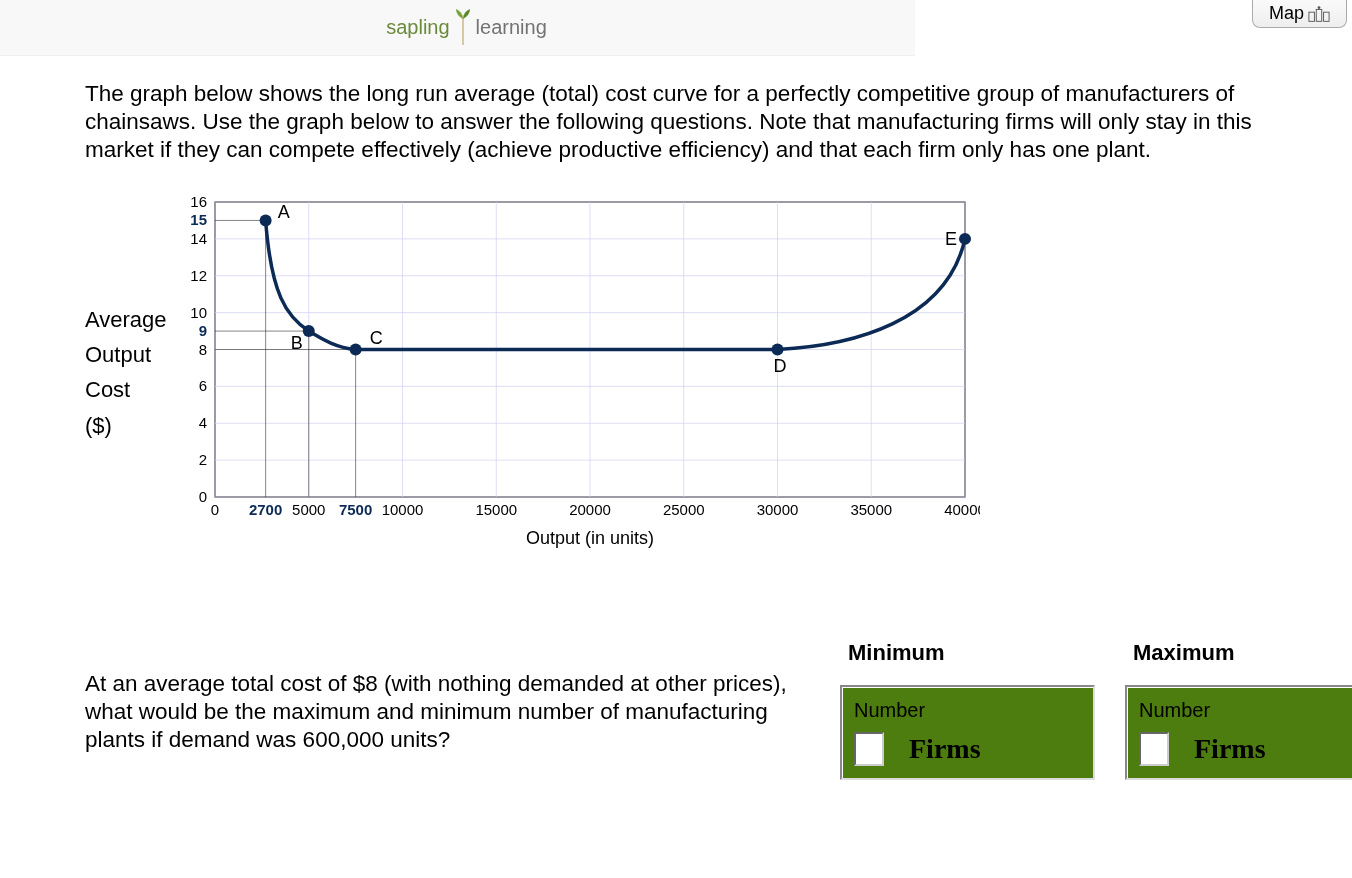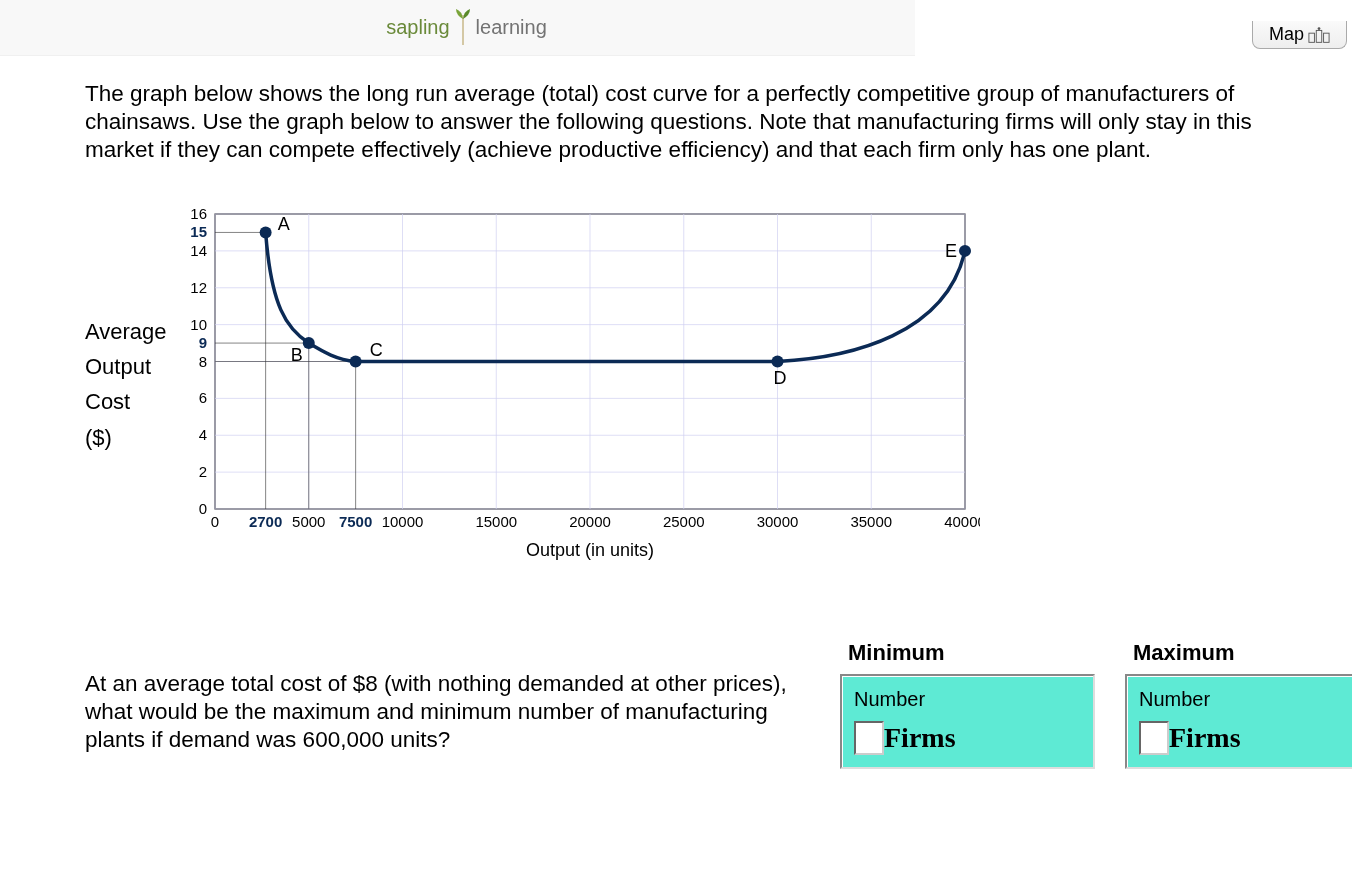--- a/index.html
+++ b/index.html
@@ -22,21 +22,20 @@
     border: 1px solid #aaa;
     border-top: none;
     border-radius: 0 0 8px 8px;
     background: linear-gradient(#fafafa,#eee);
     display: flex;
     align-items: center;
     justify-content: center;
     gap: 4px;
     font-size: 18px;
     font-family: Arial;
-    margin-top: 21px;
   }
   .map-btn svg { width: 22px; height: 18px; }
   .header-bar {
     position: absolute;
     top: 0; left: 0;
     width: 915px;
     height: 56px;
     background: #f8f8f8;
     border-bottom: 1px solid #f0f0f0;
     display: flex;
@@ -50,21 +49,21 @@
   .logo .learning { color: #737373; }
   .content {
     position: absolute;
     top: 80px;
     left: 85px;
     width: 1200px;
   }
   .intro {
     font-size: 22.5px;
     line-height: 1.25;
-    margin-bottom: 40px;
+    margin-bottom: 28px;
     padding-right: 20px;
   }
   .chart-wrap {
     position: relative;
     display: flex;
     align-items: center;
   }
   .ylabel {
     width: 70px;
     font-size: 22px;
@@ -87,38 +86,39 @@
     line-height: 1.25;
     padding-top: 30px;
   }
   .answer-block {
     width: 255px;
   }
   .answer-block .hdr {
     font-weight: bold;
     font-size: 22px;
     font-family: Arial;
-    margin-bottom: 8px;
+    margin-bottom: 19px;
     padding-left: 8px;
   }
   .answer-box {
     border: 2px solid #888;
     border-right-color: #ddd;
     border-bottom-color: #ddd;
-    background: #5eead4;
+    background: #4d7c0f;
     padding: 12px;
     box-shadow: inset 1px 1px 0 #fff;
   }
   .answer-box .lbl {
     font-size: 20px;
     margin-bottom: 10px;
   }
   .answer-row {
     display: flex;
     align-items: center;
+    gap: 25px;
   }
   .answer-row input {
     width: 30px;
     height: 34px;
     font-size: 18px;
     border: 2px solid #666;
     border-right-color:#ccc;
     border-bottom-color:#ccc;
     background:#fff;
     text-align:center;

